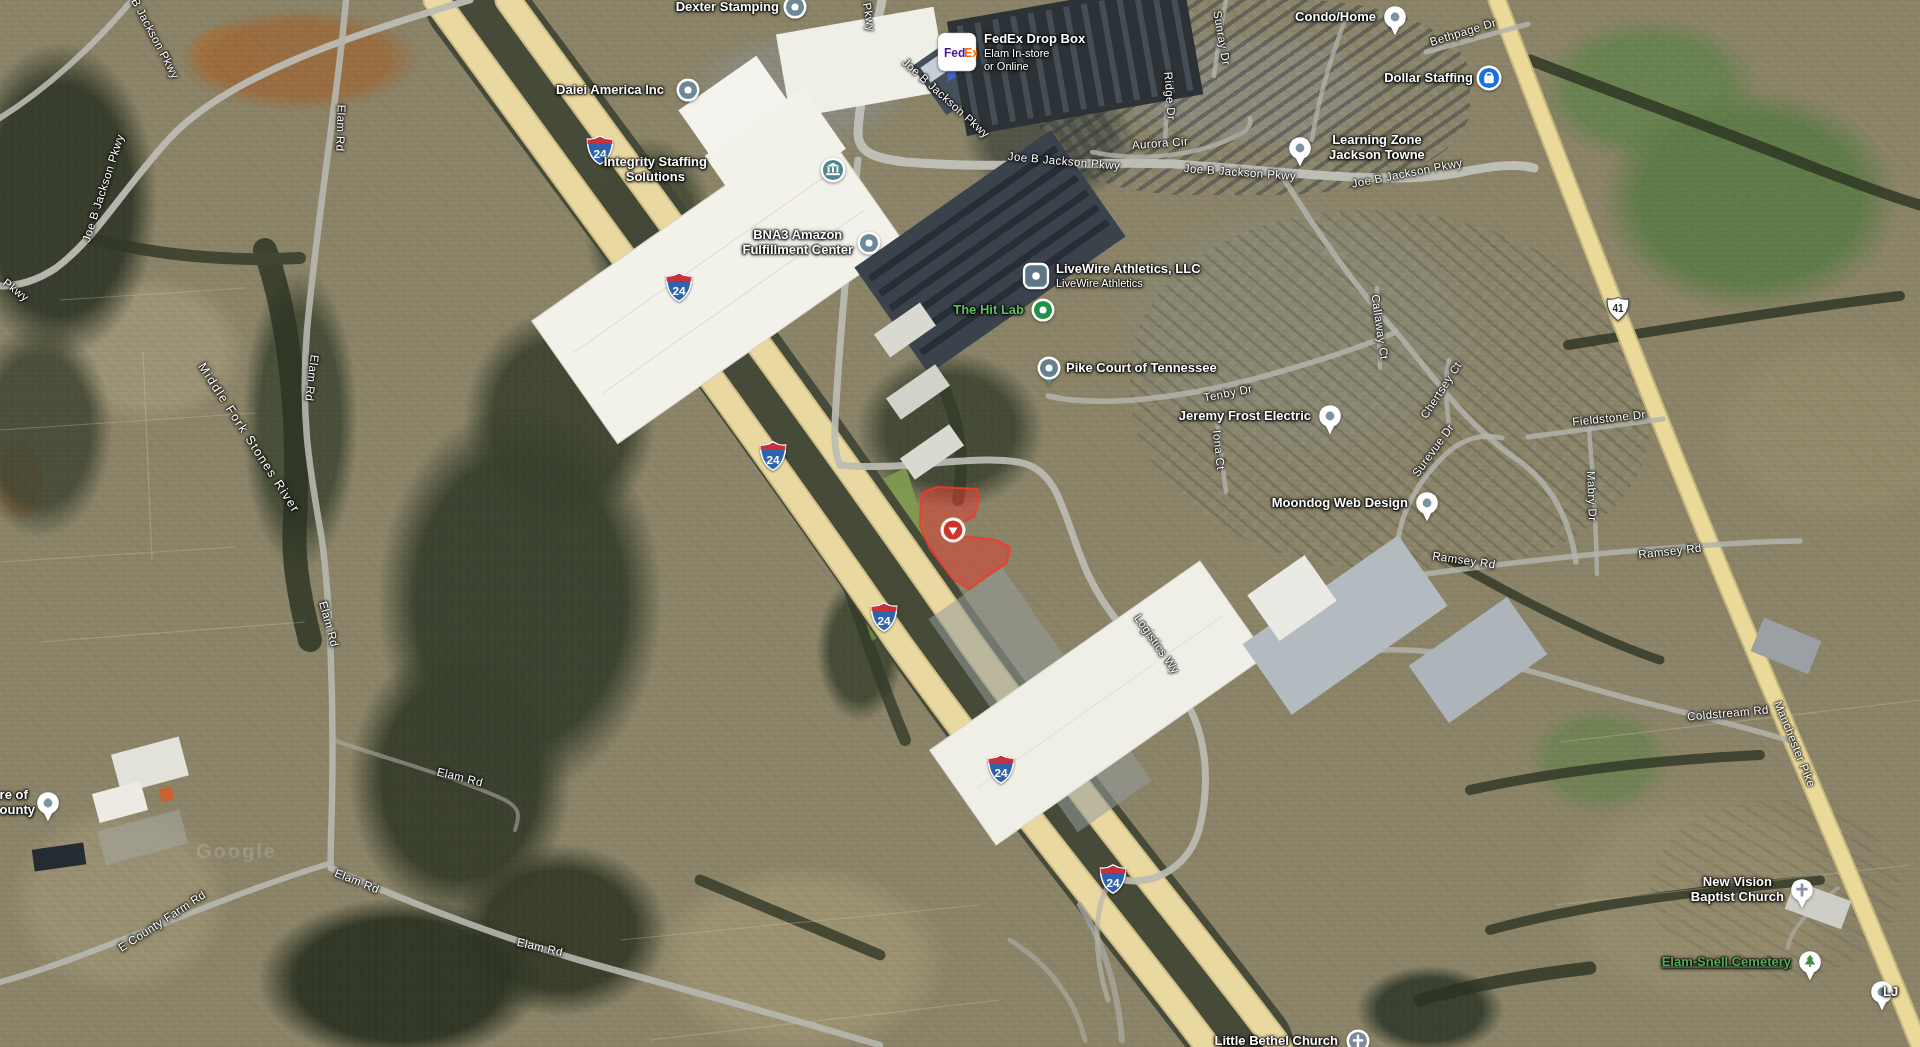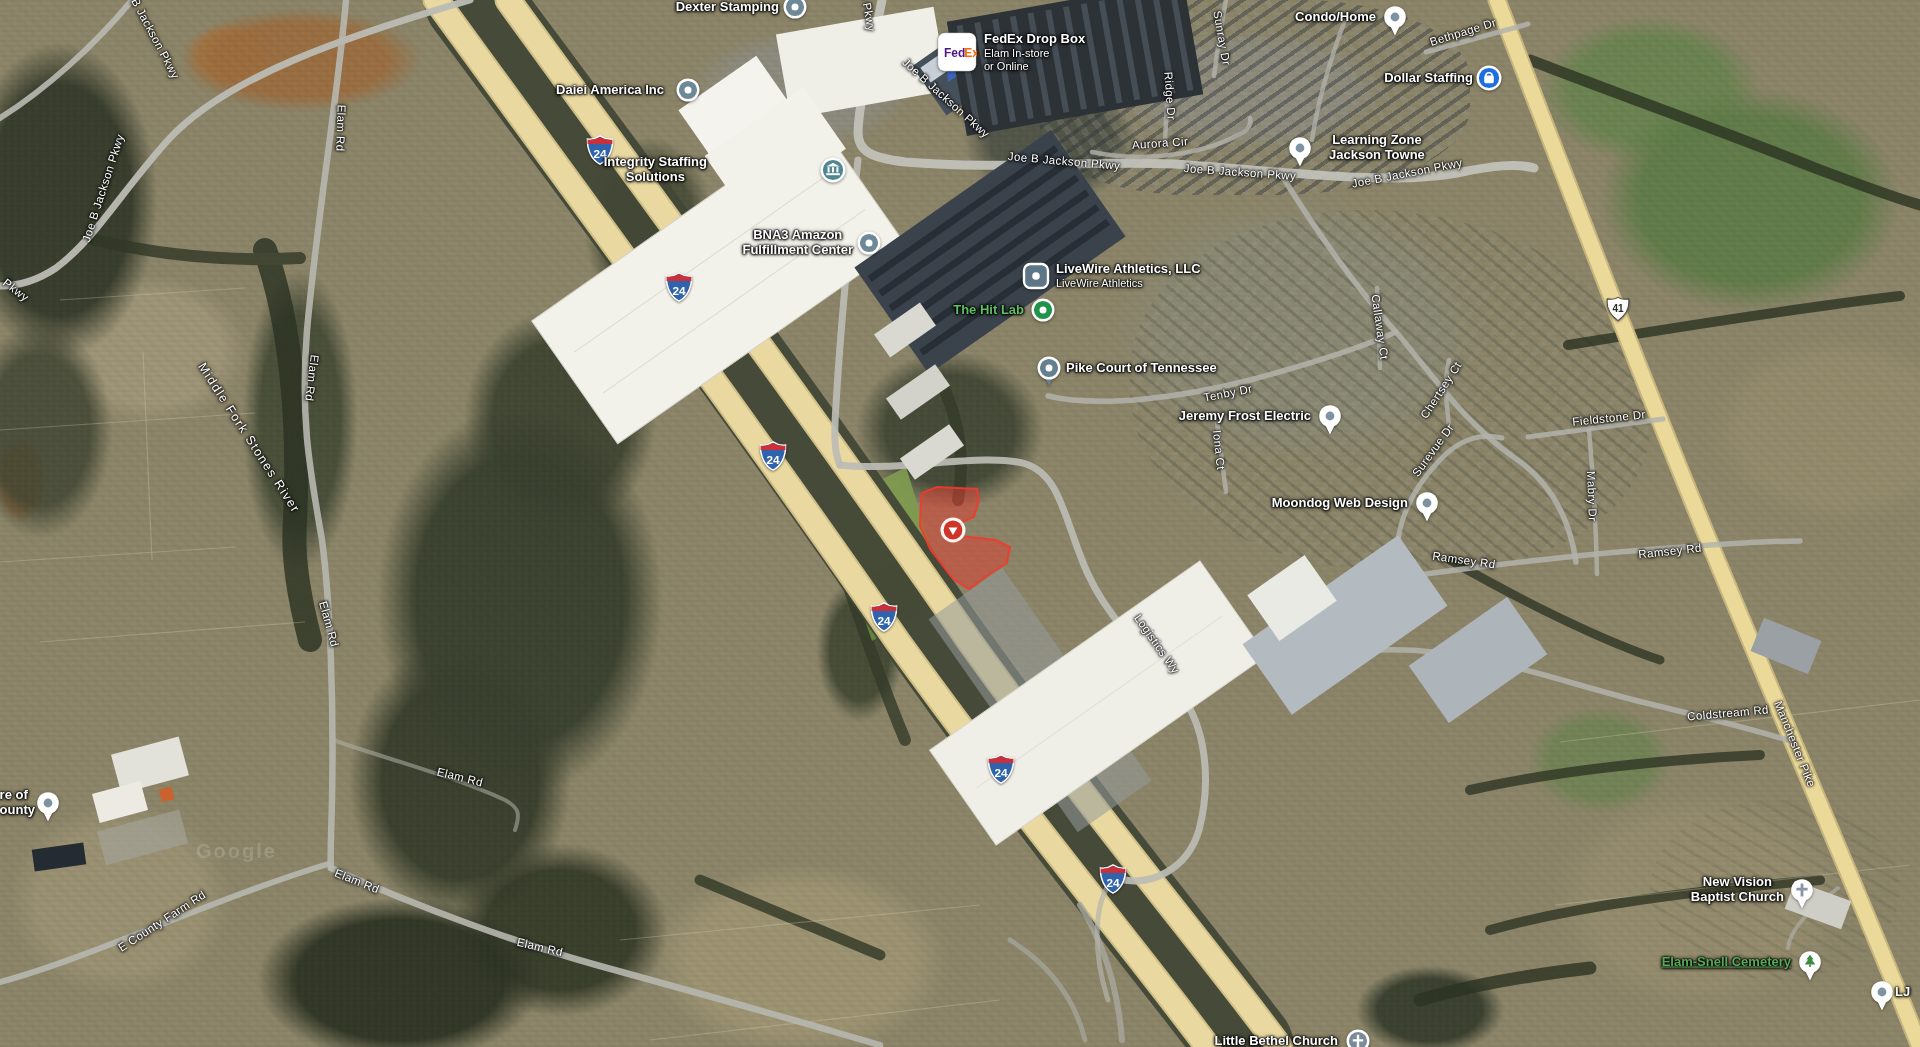--- a/index.html
+++ b/index.html
@@ -507,18 +507,18 @@
           <div class="l">re of</div>
           <div class="l">ounty</div>
         </div>
       </div>
       <div class="place" style="left: 1882px; top: 992px;">
         <span class="picon" style="left: -13px; top: -13px;"><svg width="26" height="33">
             <path d="M13,31.5 L7.6,20.5 L18.4,20.5 Z" fill="#fff"></path>
             <circle cx="13" cy="13" r="10.8" fill="#fff"></circle>
             <circle cx="13" cy="13" r="4.4" fill="#7d93a2"></circle>
           </svg></span>
-        <div class="txt" style="left: 13px; text-align: left;">
+        <div class="txt" style="left: 1px; text-align: left;">
           <div class="l">LJ</div>
         </div>
       </div>
     </div>
 </div>
 
 </body></html>

